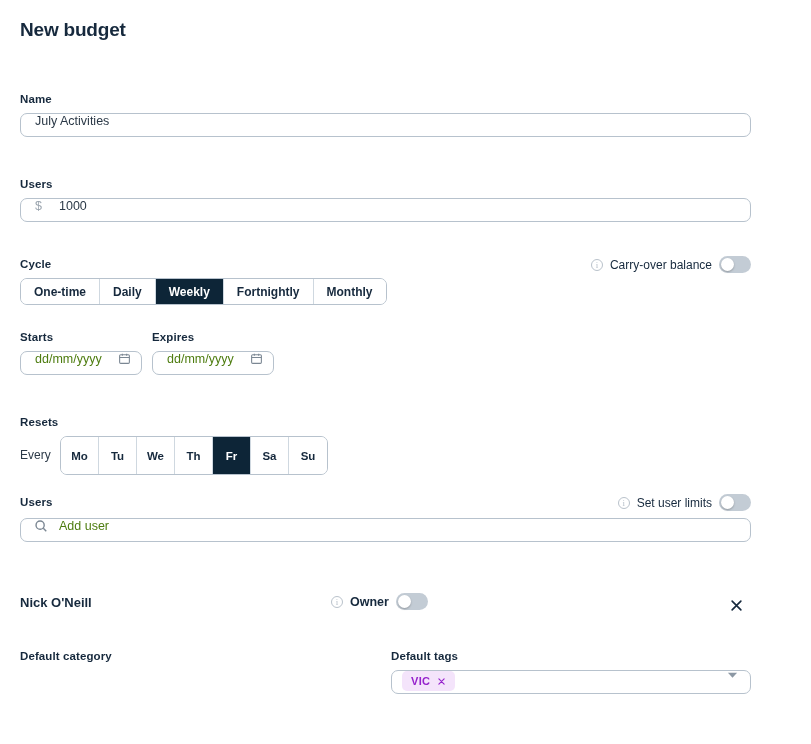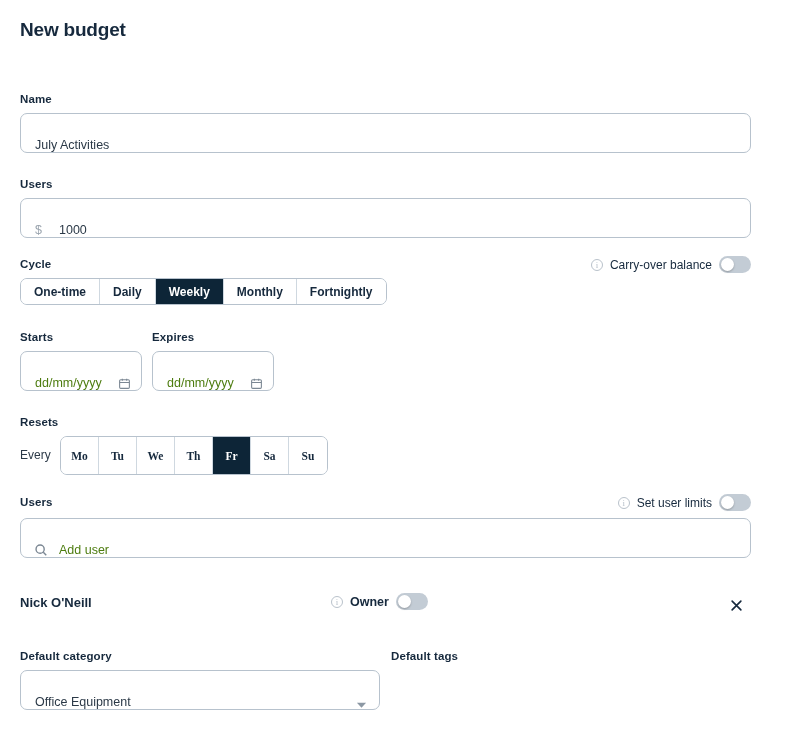--- a/index.html
+++ b/index.html
@@ -21,22 +21,22 @@
 
   .field-label {
     font-size: 11.5px; font-weight: bold; color: #16293d;
     letter-spacing: 0.1px;
   }
 
   .inp {
     border: 1px solid #b7c2cd;
     border-radius: 7px;
     background: #fff;
-    height: 40px;
-    display: flex; align-items: flex-end;
+    height: 24px;
+    display: flex; align-items: flex-start;
     font-size: 12.5px;
   }
   .inp .val { color: #2b3947; }
   .inp .ph { color: #4d7c0f; }
 
   
   .name-label { position: absolute; left: 20px; top: 93px; }
   .name-input { position: absolute; left: 20px; top: 113px; width: 731px; }
   .name-input .val { padding-left: 14px; }
 
@@ -104,21 +104,21 @@
     font-size: 12px; color: #2b3947;
   }
   .days-group {
     position: absolute; left: 60px; top: 436px;
     display: flex; border: 1px solid #b7c2cd; border-radius: 7px;
     overflow: hidden; height: 39px;
   }
   .day-btn {
     width: 38px; display: flex; align-items: center; justify-content: center;
     font-size: 11.5px; font-weight: bold; color: #16293d; background: #fff;
-    border-right: 1px solid #cfd8e0; cursor: pointer; font-family: Liberation Serif, serif;
+    border-right: 1px solid #cfd8e0; cursor: pointer;
   }
   .day-btn:last-child { border-right: none; }
   .day-btn.active { background: #0d2537; color: #fff; }
 
   
   .users-label { position: absolute; left: 20px; top: 496px; }
   .user-search { position: absolute; left: 20px; top: 518px; width: 731px; }
   .search-ico { margin-left: 13px; margin-right: 11px; display: flex; }
   .limits {
     position: absolute; right: 60px; top: 494px;
@@ -174,22 +174,22 @@
   <div class="inp limit-input">
     <span class="cur">$</span>
     <span class="val">1000</span>
   </div>
 
   <div class="field-label cycle-label">Cycle</div>
   <div class="cycle-group">
     <div class="cyc-btn">One-time</div>
     <div class="cyc-btn">Daily</div>
     <div class="cyc-btn active">Weekly</div>
+    <div class="cyc-btn">Fortnightly</div>
     <div class="cyc-btn">Monthly</div>
-    <div class="cyc-btn">Fortnightly</div>
   </div>
 
   <div class="carry">
     <span class="info-ico">i</span>
     <span class="lbl">Carry-over balance</span>
     <span class="toggle">
         <span class="knob"></span>
       </span>
   </div>
 
@@ -255,24 +255,31 @@
         <span class="knob"></span>
       </span>
   </div>
   <div class="remove-user">
     <svg width="15" height="15" viewBox="0 0 24 24" fill="none" stroke="#16293d" stroke-width="2.6" stroke-linecap="round">
       <path d="M5 5l14 14M19 5L5 19"></path>
     </svg>
   </div>
 
   <div class="field-label cat-label">Default category</div>
-  <div class="inp cat-select">
-    <span class="val">Office Equipment</span>
+
+  <div class="field-label tags-label">Default tags</div>
+  <div class="inp tags-select">
+    <span class="chip">
+      <span>VIC</span>
+      <span class="x">
+        <svg width="9" height="9" viewBox="0 0 24 24" fill="none" stroke="#9521cc" stroke-width="3" stroke-linecap="round">
+          <path d="M5 5l14 14M19 5L5 19"></path>
+        </svg>
+      </span>
+    </span>
     <span class="caret">
       <svg width="11" height="8" viewBox="0 0 12 8">
           <path d="M1 1.5h10L6 7z" fill="#8c98a4"></path>
         </svg>
     </span>
   </div>
 
-  <div class="field-label tags-label">Default tags</div>
-
 </div>
 
 </body></html>

